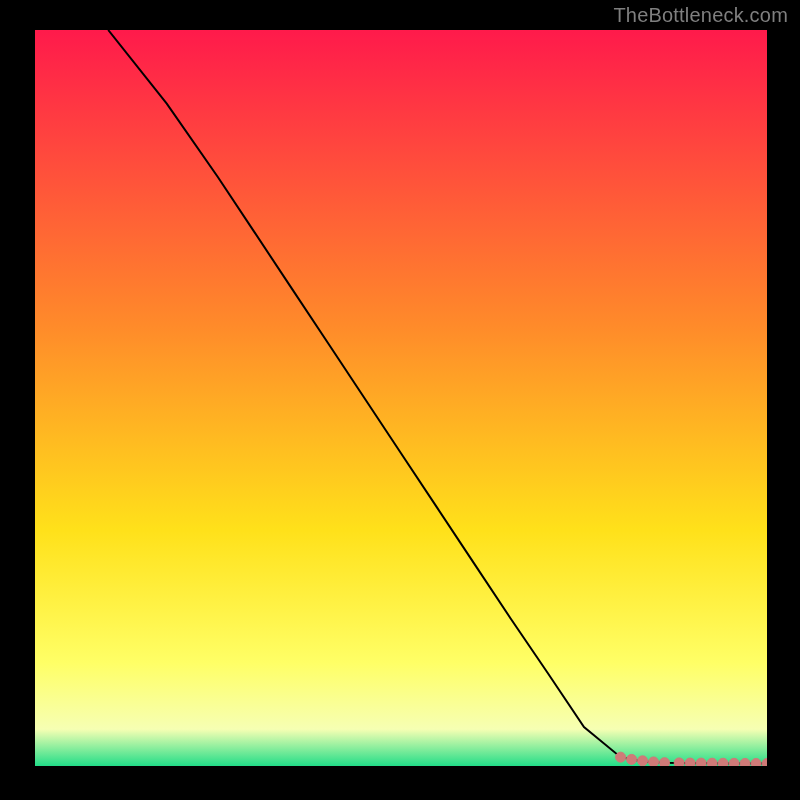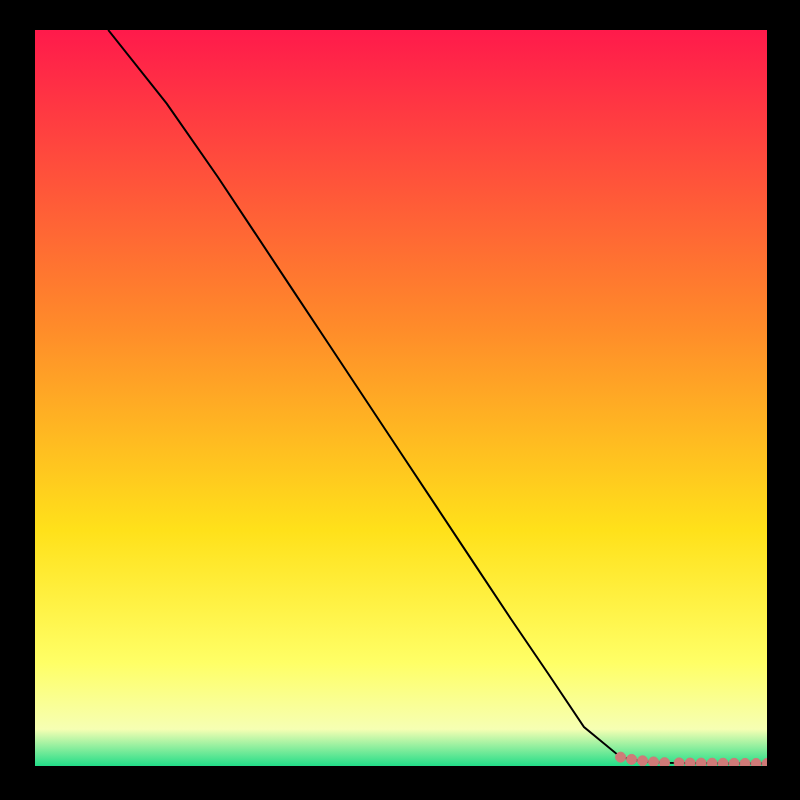--- a/index.html
+++ b/index.html
@@ -36,20 +36,21 @@
   .plot svg {
     display: block;
     width: 732px;
     height: 736px;
   }
 </style>
 </head>
 <body>
 
 <div class="stage">
+  <div class="attribution">TheBottleneck.com</div>
 
   <div class="plot">
     <svg viewBox="0 0 732 736" preserveAspectRatio="none">
       <defs>
         <linearGradient id="bg-grad" x1="0" y1="0" x2="0" y2="1">
           <stop offset="0%" stop-color="#ff1a4b"></stop>
           <stop offset="40%" stop-color="#ff8a2a"></stop>
           <stop offset="68%" stop-color="#ffe11a"></stop>
           <stop offset="86%" stop-color="#ffff66"></stop>
           <stop offset="95%" stop-color="#f6ffb3"></stop>

